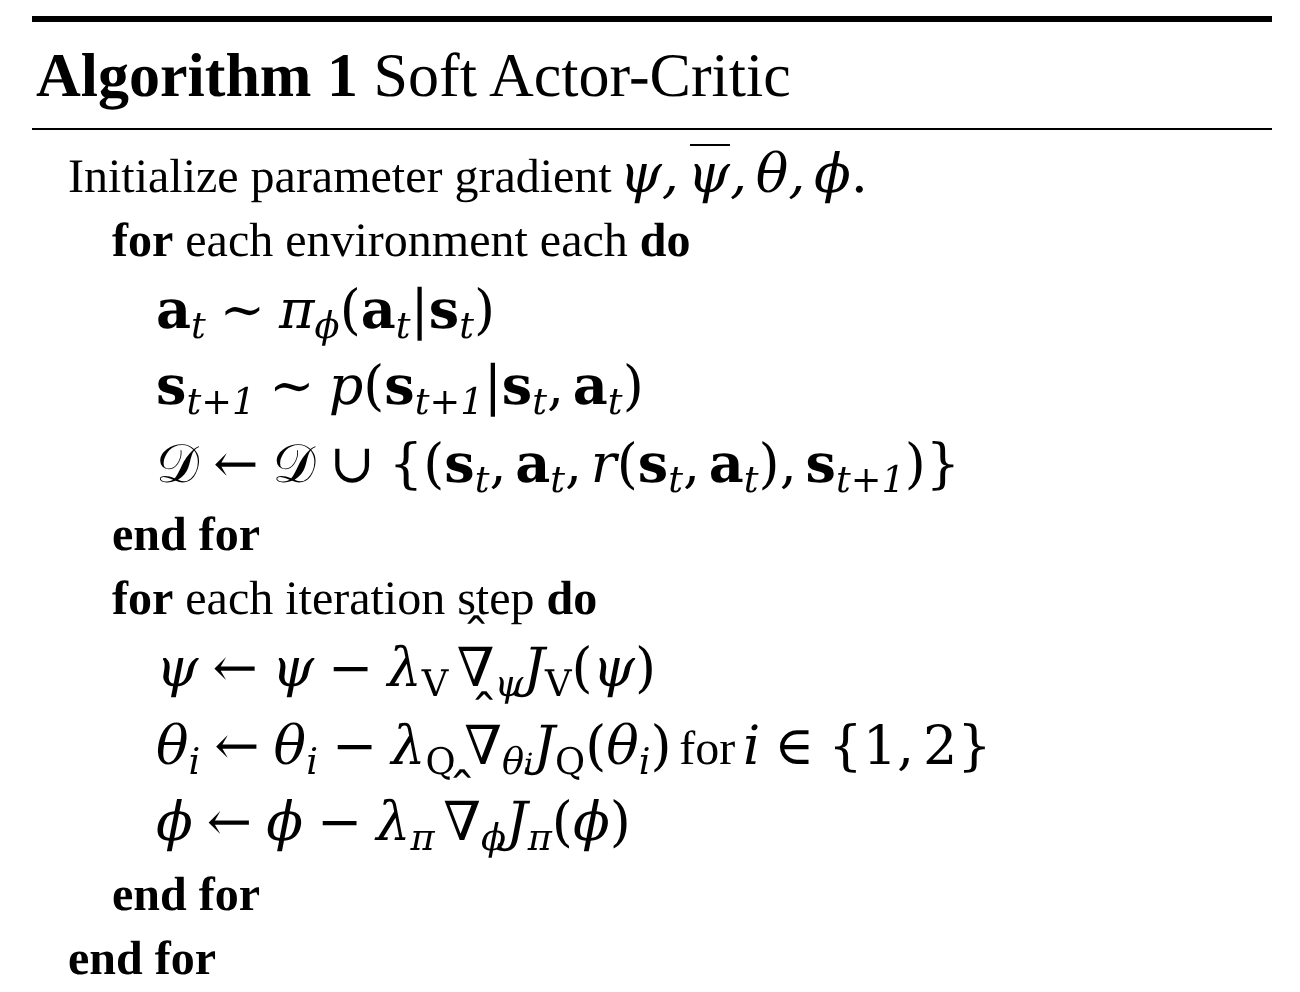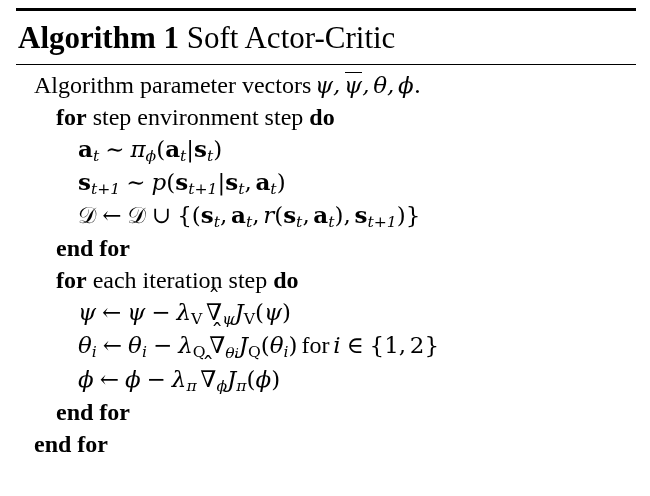--- a/index.html
+++ b/index.html
@@ -58,21 +58,21 @@
   .indent-0 { padding-left: 18px; }
   .indent-1 { padding-left: 40px; }
   .indent-2 { padding-left: 62px; }
   .kw { font-weight: bold; }
   .rm { font-style: normal; }
 
   
   .math {
     font-family: "DejaVu Serif", "Liberation Serif", serif;
     font-style: italic;
-    font-size: 23px;
+    font-size: 27px;
   }
   .math .vec {
     font-style: normal;
     font-weight: bold;
   }
   .math .op {
     font-style: normal;
   }
   .math .num {
     font-style: normal;
@@ -130,27 +130,27 @@
   <div class="caption">
     <span class="cap-label">Algorithm 1</span>
     <span class="cap-title">Soft Actor-Critic</span>
   </div>
 
   <div class="rule-thin"></div>
 
   <div class="alg-body">
 
     <div class="line indent-0">
-      <span>Algorithm parameter vectors</span><span class="spc"></span><span class="math">ψ,<span class="spc"></span><span class="ovl">ψ</span>,<span class="spc"></span>θ,<span class="spc"></span>ϕ<span class="op">.</span></span>
+      <span>Initialize parameter gradient</span><span class="spc"></span><span class="math">ψ,<span class="spc"></span><span class="ovl">ψ</span>,<span class="spc"></span>θ,<span class="spc"></span>ϕ<span class="op">.</span></span>
     </div>
 
 
     <div class="line indent-1">
       <span class="kw">for</span>
-      <span>step environment step</span>
+      <span>each environment each</span>
       <span class="kw">do</span>
     </div>
 
     <div class="line indent-2">
       <span class="math"><span class="vec">a</span><span class="sub">t</span><span class="spx"></span><span class="op">∼</span><span class="spx"></span>π<span class="sub">ϕ</span><span class="op">(</span><span class="vec">a</span><span class="sub">t</span><span class="op">|</span><span class="vec">s</span><span class="sub">t</span><span class="op">)</span></span>
     </div>
 
     <div class="line indent-2">
       <span class="math"><span class="vec">s</span><span class="sub">t+1</span><span class="spx"></span><span class="op">∼</span><span class="spx"></span><span class="fn">p</span><span class="op">(</span><span class="vec">s</span><span class="sub">t+1</span><span class="op">|</span><span class="vec">s</span><span class="sub">t</span><span class="op">,</span><span class="spc"></span><span class="vec">a</span><span class="sub">t</span><span class="op">)</span></span>
     </div>

